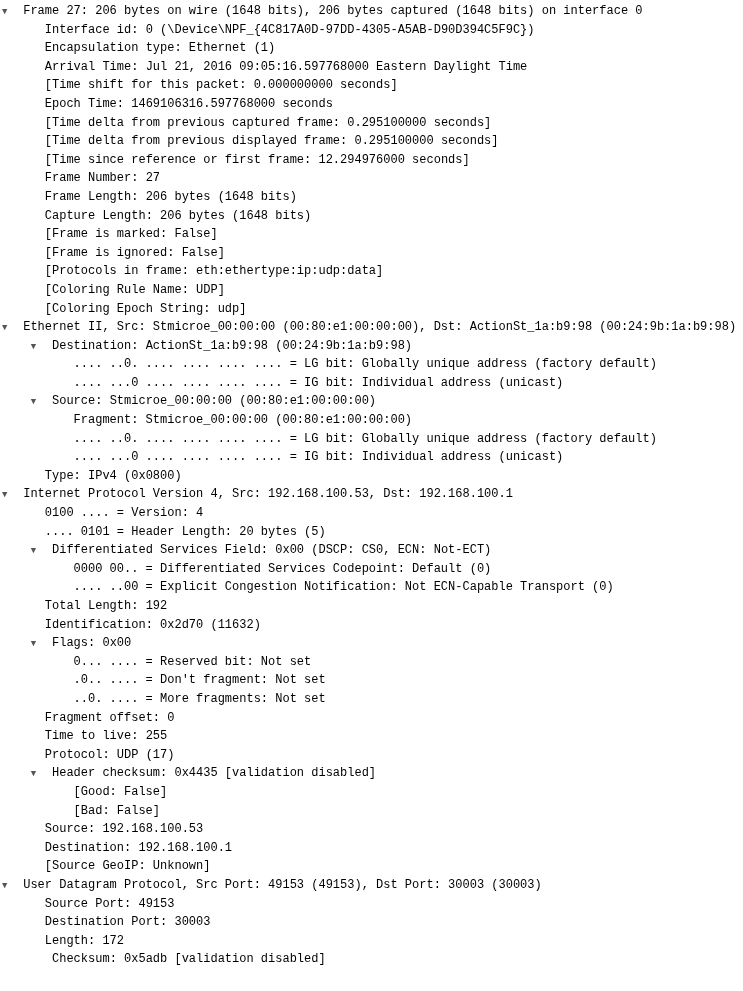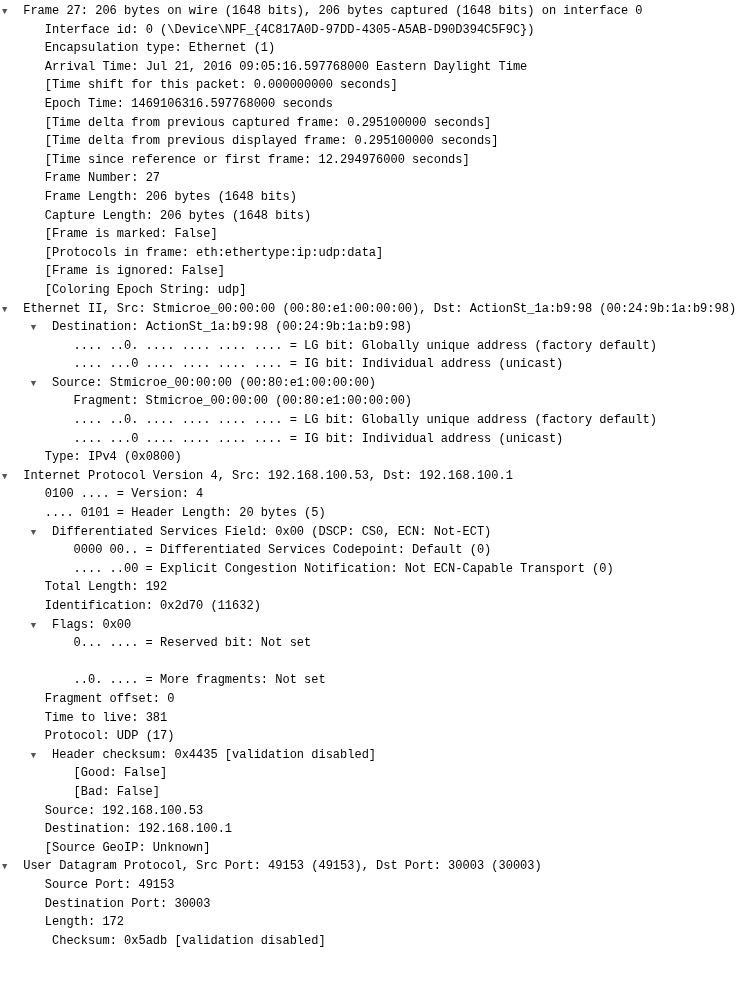--- a/index.html
+++ b/index.html
@@ -46,46 +46,47 @@
     <div class="tree-line"><span class="indent">    </span><span style="display: inline-block; width: 14px; flex-shrink: 0;"> </span><span class="content">Arrival Time: Jul 21, 2016 09:05:16.597768000 Eastern Daylight Time</span></div>
     <div class="tree-line"><span class="indent">    </span><span style="display: inline-block; width: 14px; flex-shrink: 0;"> </span><span class="content">[Time shift for this packet: 0.000000000 seconds]</span></div>
     <div class="tree-line"><span class="indent">    </span><span style="display: inline-block; width: 14px; flex-shrink: 0;"> </span><span class="content">Epoch Time: 1469106316.597768000 seconds</span></div>
     <div class="tree-line"><span class="indent">    </span><span style="display: inline-block; width: 14px; flex-shrink: 0;"> </span><span class="content">[Time delta from previous captured frame: 0.295100000 seconds]</span></div>
     <div class="tree-line"><span class="indent">    </span><span style="display: inline-block; width: 14px; flex-shrink: 0;"> </span><span class="content">[Time delta from previous displayed frame: 0.295100000 seconds]</span></div>
     <div class="tree-line"><span class="indent">    </span><span style="display: inline-block; width: 14px; flex-shrink: 0;"> </span><span class="content">[Time since reference or first frame: 12.294976000 seconds]</span></div>
     <div class="tree-line"><span class="indent">    </span><span style="display: inline-block; width: 14px; flex-shrink: 0;"> </span><span class="content">Frame Number: 27</span></div>
     <div class="tree-line"><span class="indent">    </span><span style="display: inline-block; width: 14px; flex-shrink: 0;"> </span><span class="content">Frame Length: 206 bytes (1648 bits)</span></div>
     <div class="tree-line"><span class="indent">    </span><span style="display: inline-block; width: 14px; flex-shrink: 0;"> </span><span class="content">Capture Length: 206 bytes (1648 bits)</span></div>
     <div class="tree-line"><span class="indent">    </span><span style="display: inline-block; width: 14px; flex-shrink: 0;"> </span><span class="content">[Frame is marked: False]</span></div>
+    <div class="tree-line"><span class="indent">    </span><span style="display: inline-block; width: 14px; flex-shrink: 0;"> </span><span class="content">[Frame is ignored: False]</span></div>
     <div class="tree-line"><span class="indent">    </span><span style="display: inline-block; width: 14px; flex-shrink: 0;"> </span><span class="content">[Protocols in frame: eth:ethertype:ip:udp:data]</span></div>
-    <div class="tree-line"><span class="indent">    </span><span style="display: inline-block; width: 14px; flex-shrink: 0;"> </span><span class="content">[Frame is ignored: False]</span></div>
+    <div class="tree-line"><span class="indent">    </span><span style="display: inline-block; width: 14px; flex-shrink: 0;"> </span><span class="content">[Coloring Rule Name: UDP]</span></div>
     <div class="tree-line"><span class="indent">    </span><span style="display: inline-block; width: 14px; flex-shrink: 0;"> </span><span class="content">[Coloring Epoch String: udp]</span></div>
     <div class="tree-line"><span class="indent"></span><span style="display: inline-block; width: 14px; flex-shrink: 0;"><span style="font-size:9px;color:#555;">▼</span></span><span class="content"> Ethernet II, Src: Stmicroe_00:00:00 (00:80:e1:00:00:00), Dst: ActionSt_1a:b9:98 (00:24:9b:1a:b9:98)</span></div>
     <div class="tree-line"><span class="indent">    </span><span style="display: inline-block; width: 14px; flex-shrink: 0;"><span style="font-size:9px;color:#555;">▼</span></span><span class="content"> Destination: ActionSt_1a:b9:98 (00:24:9b:1a:b9:98)</span></div>
     <div class="tree-line"><span class="indent">        </span><span style="display: inline-block; width: 14px; flex-shrink: 0;"> </span><span class="content">.... ..0. .... .... .... .... = LG bit: Globally unique address (factory default)</span></div>
     <div class="tree-line"><span class="indent">        </span><span style="display: inline-block; width: 14px; flex-shrink: 0;"> </span><span class="content">.... ...0 .... .... .... .... = IG bit: Individual address (unicast)</span></div>
     <div class="tree-line"><span class="indent">    </span><span style="display: inline-block; width: 14px; flex-shrink: 0;"><span style="font-size:9px;color:#555;">▼</span></span><span class="content"> Source: Stmicroe_00:00:00 (00:80:e1:00:00:00)</span></div>
     <div class="tree-line"><span class="indent">        </span><span style="display: inline-block; width: 14px; flex-shrink: 0;"> </span><span class="content">Fragment: Stmicroe_00:00:00 (00:80:e1:00:00:00)</span></div>
     <div class="tree-line"><span class="indent">        </span><span style="display: inline-block; width: 14px; flex-shrink: 0;"> </span><span class="content">.... ..0. .... .... .... .... = LG bit: Globally unique address (factory default)</span></div>
     <div class="tree-line"><span class="indent">        </span><span style="display: inline-block; width: 14px; flex-shrink: 0;"> </span><span class="content">.... ...0 .... .... .... .... = IG bit: Individual address (unicast)</span></div>
     <div class="tree-line"><span class="indent">    </span><span style="display: inline-block; width: 14px; flex-shrink: 0;"> </span><span class="content">Type: IPv4 (0x0800)</span></div>
     <div class="tree-line"><span class="indent"></span><span style="display: inline-block; width: 14px; flex-shrink: 0;"><span style="font-size:9px;color:#555;">▼</span></span><span class="content"> Internet Protocol Version 4, Src: 192.168.100.53, Dst: 192.168.100.1</span></div>
     <div class="tree-line"><span class="indent">    </span><span style="display: inline-block; width: 14px; flex-shrink: 0;"> </span><span class="content">0100 .... = Version: 4</span></div>
     <div class="tree-line"><span class="indent">    </span><span style="display: inline-block; width: 14px; flex-shrink: 0;"> </span><span class="content">.... 0101 = Header Length: 20 bytes (5)</span></div>
     <div class="tree-line"><span class="indent">    </span><span style="display: inline-block; width: 14px; flex-shrink: 0;"><span style="font-size:9px;color:#555;">▼</span></span><span class="content"> Differentiated Services Field: 0x00 (DSCP: CS0, ECN: Not-ECT)</span></div>
     <div class="tree-line"><span class="indent">        </span><span style="display: inline-block; width: 14px; flex-shrink: 0;"> </span><span class="content">0000 00.. = Differentiated Services Codepoint: Default (0)</span></div>
     <div class="tree-line"><span class="indent">        </span><span style="display: inline-block; width: 14px; flex-shrink: 0;"> </span><span class="content">.... ..00 = Explicit Congestion Notification: Not ECN-Capable Transport (0)</span></div>
     <div class="tree-line"><span class="indent">    </span><span style="display: inline-block; width: 14px; flex-shrink: 0;"> </span><span class="content">Total Length: 192</span></div>
     <div class="tree-line"><span class="indent">    </span><span style="display: inline-block; width: 14px; flex-shrink: 0;"> </span><span class="content">Identification: 0x2d70 (11632)</span></div>
     <div class="tree-line"><span class="indent">    </span><span style="display: inline-block; width: 14px; flex-shrink: 0;"><span style="font-size:9px;color:#555;">▼</span></span><span class="content"> Flags: 0x00</span></div>
     <div class="tree-line"><span class="indent">        </span><span style="display: inline-block; width: 14px; flex-shrink: 0;"> </span><span class="content">0... .... = Reserved bit: Not set</span></div>
-    <div class="tree-line"><span class="indent">        </span><span style="display: inline-block; width: 14px; flex-shrink: 0;"> </span></div>
+    <div class="tree-line"><span class="indent">        </span><span style="display: inline-block; width: 14px; flex-shrink: 0;"> </span><span class="content">.0.. .... = Don't fragment: Not set</span></div>
     <div class="tree-line"><span class="indent">        </span><span style="display: inline-block; width: 14px; flex-shrink: 0;"> </span><span class="content">..0. .... = More fragments: Not set</span></div>
     <div class="tree-line"><span class="indent">    </span><span style="display: inline-block; width: 14px; flex-shrink: 0;"> </span><span class="content">Fragment offset: 0</span></div>
-    <div class="tree-line"><span class="indent">    </span><span style="display: inline-block; width: 14px; flex-shrink: 0;"> </span><span class="content">Time to live: 381</span></div>
+    <div class="tree-line"><span class="indent">    </span><span style="display: inline-block; width: 14px; flex-shrink: 0;"> </span><span class="content">Time to live: 255</span></div>
     <div class="tree-line"><span class="indent">    </span><span style="display: inline-block; width: 14px; flex-shrink: 0;"> </span><span class="content">Protocol: UDP (17)</span></div>
     <div class="tree-line"><span class="indent">    </span><span style="display: inline-block; width: 14px; flex-shrink: 0;"><span style="font-size:9px;color:#555;">▼</span></span><span class="content"> Header checksum: 0x4435 [validation disabled]</span></div>
     <div class="tree-line"><span class="indent">        </span><span style="display: inline-block; width: 14px; flex-shrink: 0;"> </span><span class="content">[Good: False]</span></div>
     <div class="tree-line"><span class="indent">        </span><span style="display: inline-block; width: 14px; flex-shrink: 0;"> </span><span class="content">[Bad: False]</span></div>
     <div class="tree-line"><span class="indent">    </span><span style="display: inline-block; width: 14px; flex-shrink: 0;"> </span><span class="content">Source: 192.168.100.53</span></div>
     <div class="tree-line"><span class="indent">    </span><span style="display: inline-block; width: 14px; flex-shrink: 0;"> </span><span class="content">Destination: 192.168.100.1</span></div>
     <div class="tree-line"><span class="indent">    </span><span style="display: inline-block; width: 14px; flex-shrink: 0;"> </span><span class="content">[Source GeoIP: Unknown]</span></div>
     <div class="tree-line"><span class="indent"></span><span style="display: inline-block; width: 14px; flex-shrink: 0;"><span style="font-size:9px;color:#555;">▼</span></span><span class="content"> User Datagram Protocol, Src Port: 49153 (49153), Dst Port: 30003 (30003)</span></div>
     <div class="tree-line"><span class="indent">    </span><span style="display: inline-block; width: 14px; flex-shrink: 0;"> </span><span class="content">Source Port: 49153</span></div>
     <div class="tree-line"><span class="indent">    </span><span style="display: inline-block; width: 14px; flex-shrink: 0;"> </span><span class="content">Destination Port: 30003</span></div>

